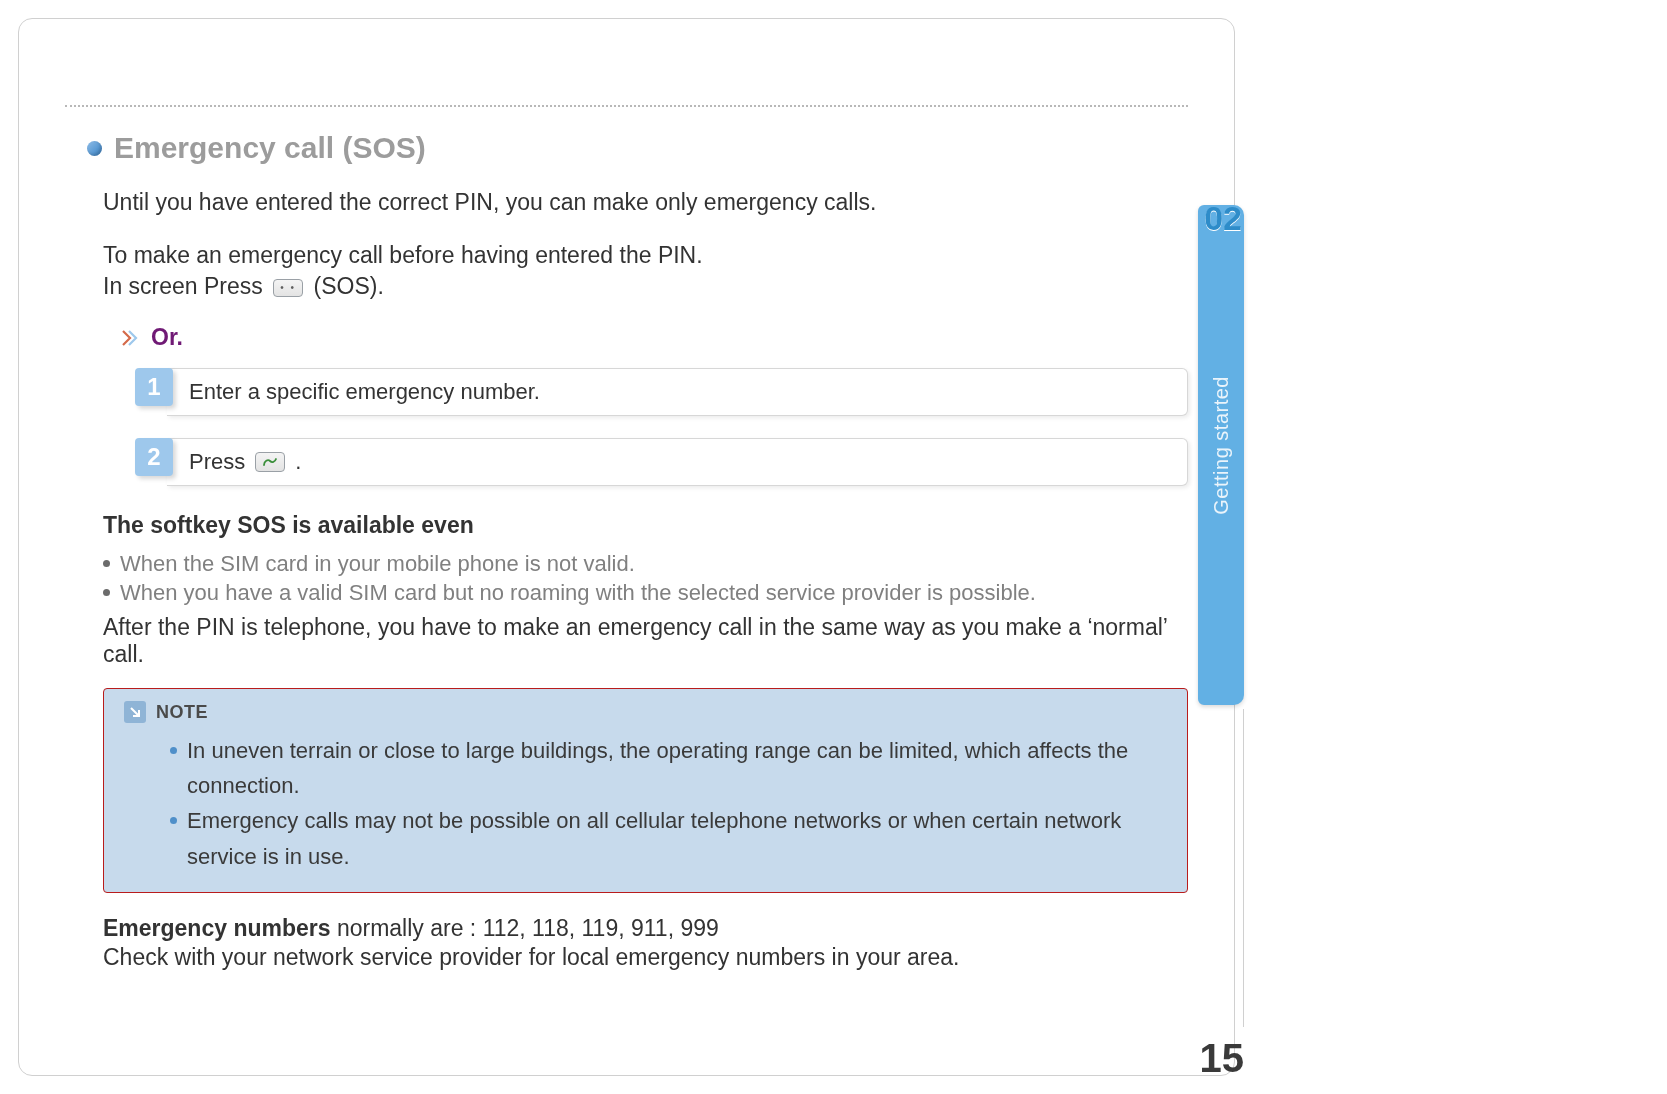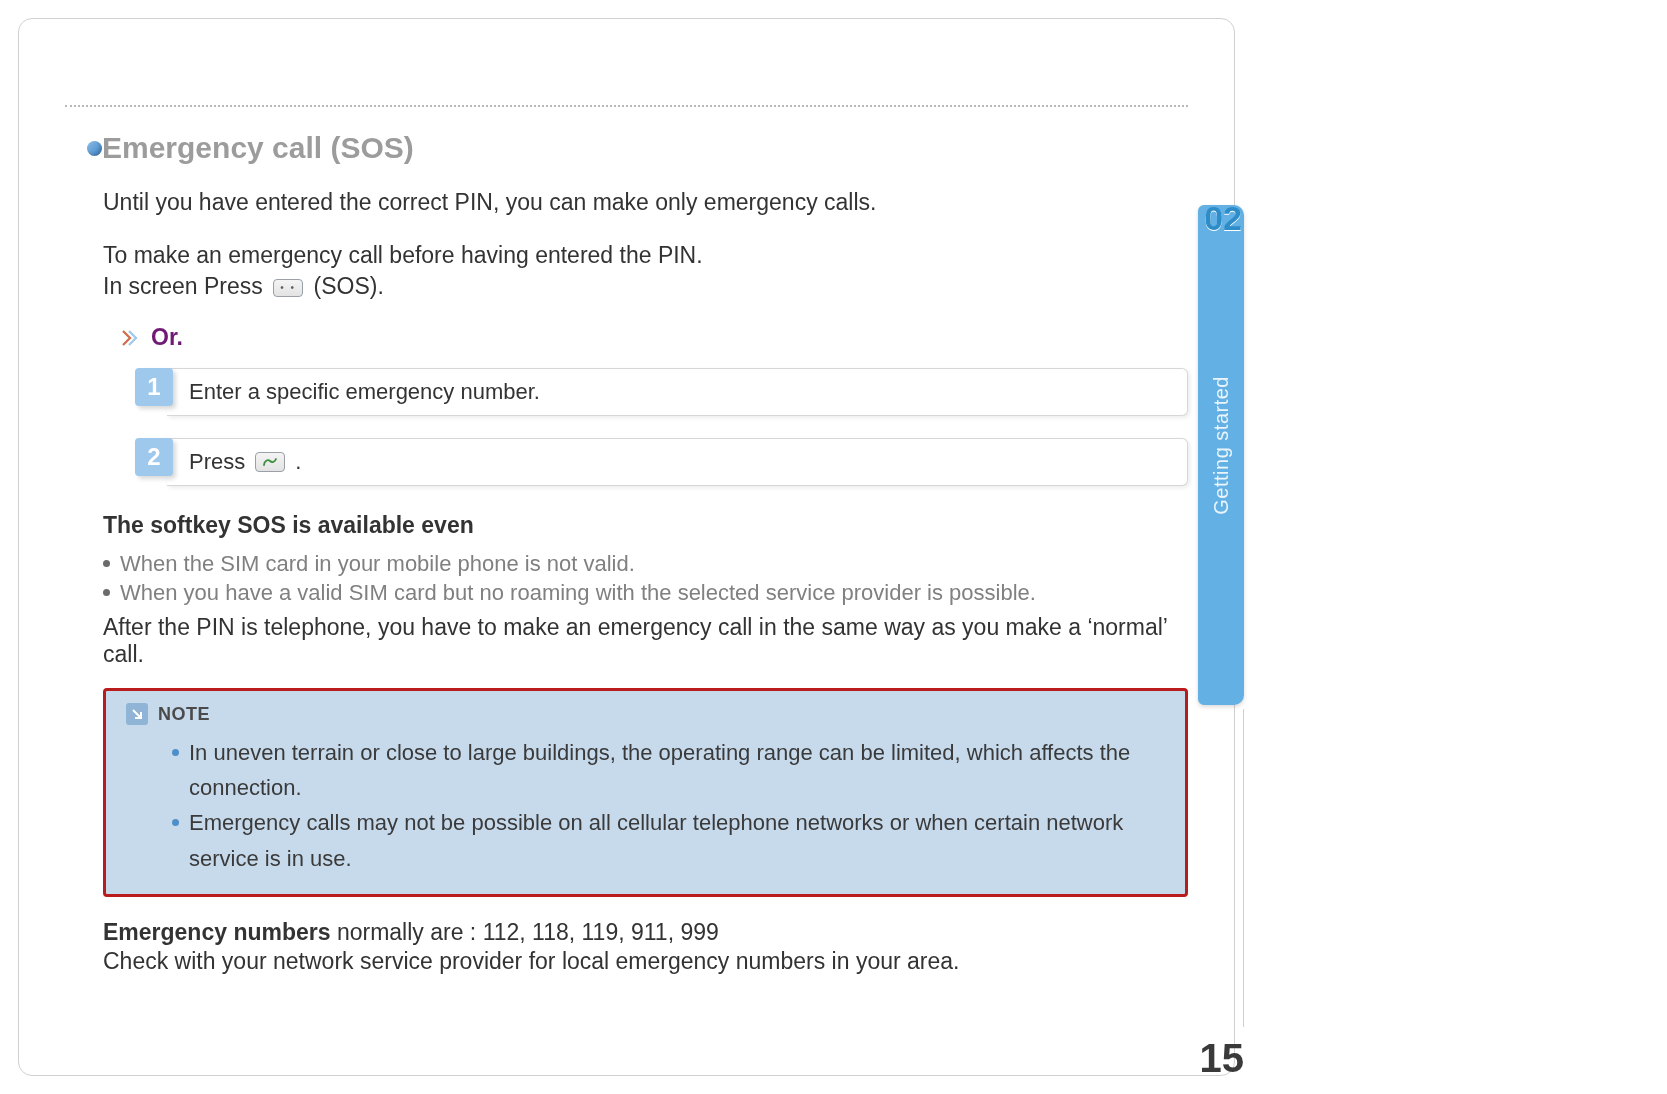--- a/index.html
+++ b/index.html
@@ -1,41 +1,41 @@
 <!DOCTYPE html>
 <html><head>
 <meta charset="utf-8">
 <style>
   * { box-sizing: border-box; margin: 0; padding: 0; }
   html, body { width: 1667px; height: 1094px; font-family: Arial, Helvetica, sans-serif; background: #fff; color: #3a3a3a; }
   .page-wrap { width: 1253px; height: 1094px; position: relative; padding: 18px 18px 18px 18px; }
   .page-card { width: 100%; height: 100%; border: 1px solid #d0d0d0; border-radius: 14px; position: relative; padding: 38px 46px 46px 46px; background: #fff; }
   .dotted { border-top: 2px dotted #b8b8b8; margin: 48px 0 24px 0; }
-  .h-row { display: flex; align-items: center; }
+  .h-row { display: flex; align-items: center; gap: 12px; }
   .bullet-dot { width: 15px; height: 15px; border-radius: 50%; background: linear-gradient(135deg, #8fbce6 0%, #5a9ad4 60%, #3e7fbd 100%); flex: 0 0 auto; box-shadow: inset -2px -2px 3px rgba(0,0,0,.15); }
   .h-title { font-size: 30px; font-weight: 700; color: #9c9c9c; }
   .body-text { font-size: 23px; line-height: 1.35; color: #333; }
   .indent { padding-left: 38px; }
   .spacer-v { height: 22px; }
   .sos-key { display: inline-flex; align-items: center; justify-content: center; width: 30px; height: 18px; border: 1px solid #9aa0a6; border-radius: 4px; background: linear-gradient(#f4f4f4,#e3e3e3); vertical-align: middle; margin: 0 4px; }
   .sos-key::before { content: "• •"; font-size: 10px; letter-spacing: 2px; color: #5f5f5f; }
   .call-key { display: inline-flex; align-items: center; justify-content: center; width: 30px; height: 20px; border: 1px solid #9aa0a6; border-radius: 4px; background: linear-gradient(#f4f4f4,#e3e3e3); vertical-align: middle; margin: 0 4px; }
   .arrow-bullet { display: inline-flex; align-items: center; gap: 10px; margin-left: 18px; }
   .arrow-bullet svg { flex: 0 0 auto; }
   .or-label { font-size: 23px; font-weight: 700; color: #701a75; }
   .steps { margin-top: 16px; padding-left: 70px; }
   .step { position: relative; display: flex; align-items: stretch; margin-bottom: 22px; }
   .step-num { width: 38px; height: 38px; background: #9ec8ec; color: #fff; font-weight: 700; font-size: 24px; display: flex; align-items: center; justify-content: center; border-radius: 4px; box-shadow: 3px 3px 4px rgba(0,0,0,0.15); position: relative; z-index: 2; }
   .step-body { flex: 1; margin-left: -6px; background: #fff; border: 1px solid #d7d7d7; border-left: none; border-radius: 0 6px 6px 0; padding: 10px 18px 10px 22px; font-size: 22px; color: #333; box-shadow: 2px 2px 4px rgba(0,0,0,0.08); display: flex; align-items: center; gap: 6px; min-height: 46px; }
   .sub-h { font-size: 23px; font-weight: 700; color: #333; margin-top: 26px; padding-left: 38px; }
   .li-list { padding-left: 38px; margin-top: 10px; }
   .li-item { display: flex; align-items: flex-start; gap: 10px; font-size: 22px; color: #808080; line-height: 1.35; }
   .li-dot { width: 7px; height: 7px; border-radius: 50%; background: #6b6b6b; margin-top: 11px; flex: 0 0 auto; }
   .para2 { font-size: 23px; color: #333; padding-left: 38px; margin-top: 6px; }
-  .note-box { margin: 20px 0 0 38px; background: #c7daec; border: 3px solid #b91c1c; border-radius: 4px; padding: 12px 20px 18px 20px; }
+  .note-box { margin: 20px 0 0 38px; background: #c7daec; border: 1px solid #b91c1c; border-radius: 4px; padding: 12px 20px 18px 20px; }
   .note-head { display: flex; align-items: center; gap: 10px; }
   .note-arrow { width: 22px; height: 22px; background: #8fb4d6; display: flex; align-items: center; justify-content: center; border-radius: 3px; }
   .note-title { font-size: 18px; font-weight: 700; color: #4a4a4a; letter-spacing: .5px; }
   .note-list { padding-left: 46px; margin-top: 10px; }
   .note-item { display: flex; gap: 10px; font-size: 22px; color: #3a3a3a; line-height: 1.6; }
   .note-bullet { width: 7px; height: 7px; border-radius: 50%; background: #4f8fc9; margin-top: 14px; flex: 0 0 auto; }
   .emnums { padding-left: 38px; margin-top: 22px; font-size: 23px; color: #333; }
   .side-tab { position: absolute; right: -10px; top: 186px; width: 46px; height: 500px; background: #62b0e4; border-radius: 6px 10px 10px 6px; box-shadow: 0 2px 4px rgba(0,0,0,.15); display: flex; align-items: center; justify-content: center; padding-bottom: 20px; }
   .side-tab-num { position: absolute; top: -6px; right: 2px; font-size: 34px; font-weight: 700; color: #2e8cc9; text-shadow: 0 1px 0 #fff; }
   .side-tab-text { writing-mode: vertical-rl; transform: rotate(180deg); font-size: 20px; color: #eaf4fb; letter-spacing: .5px; }

